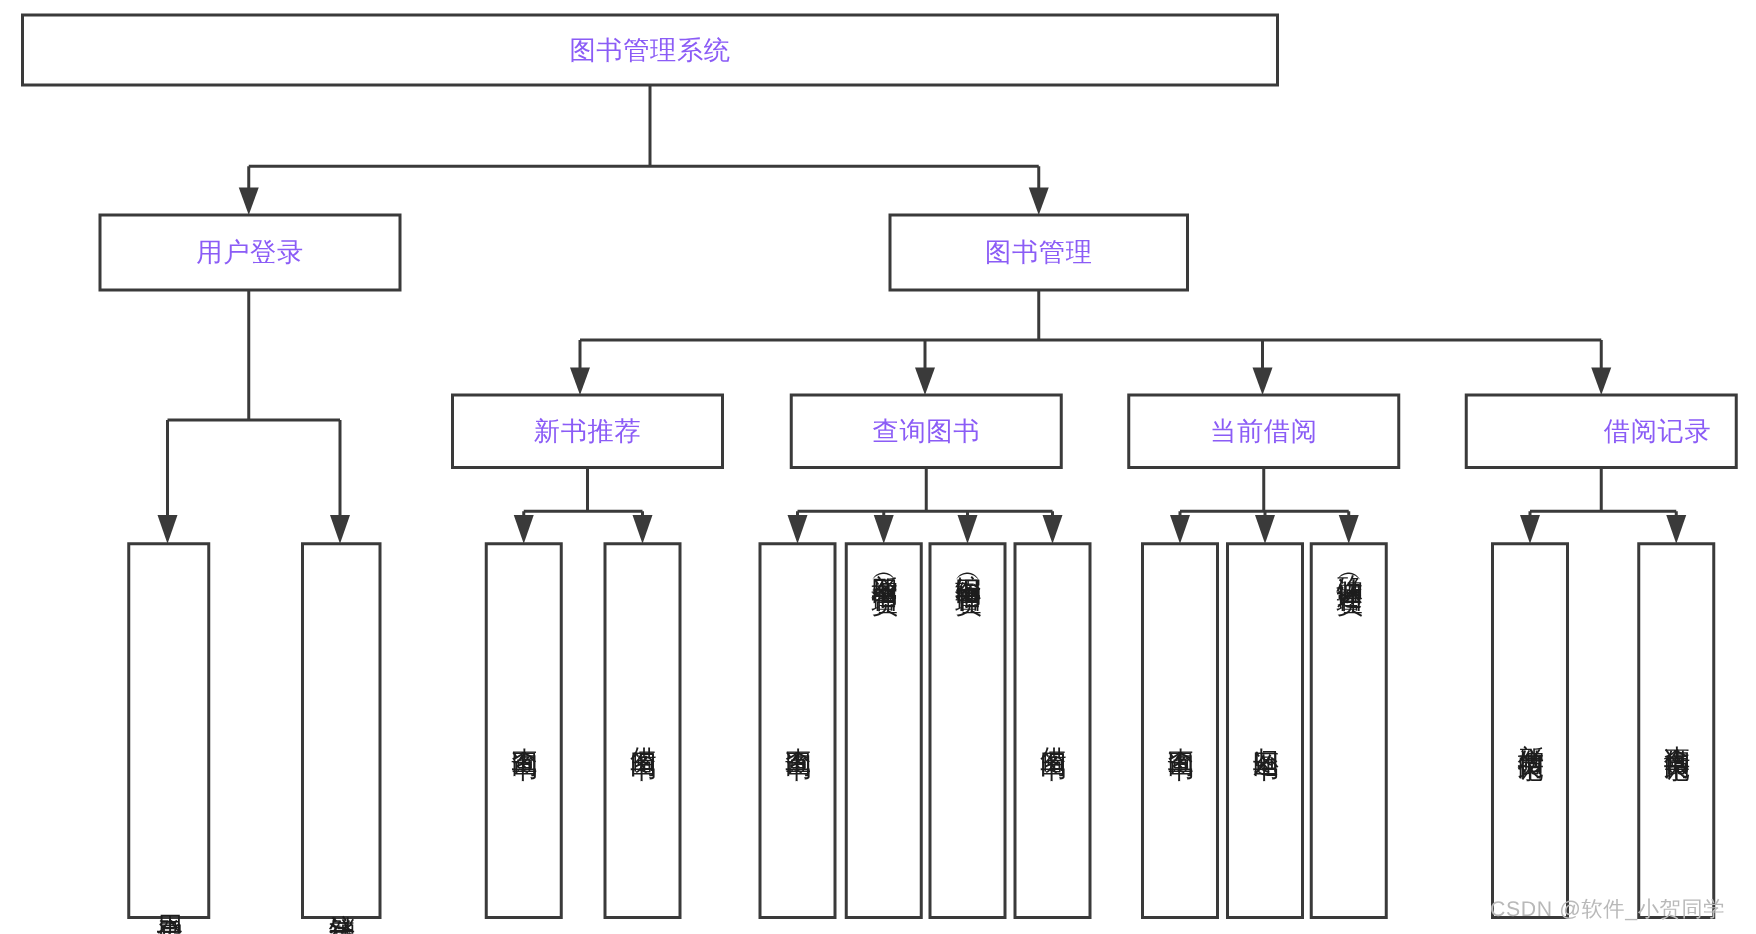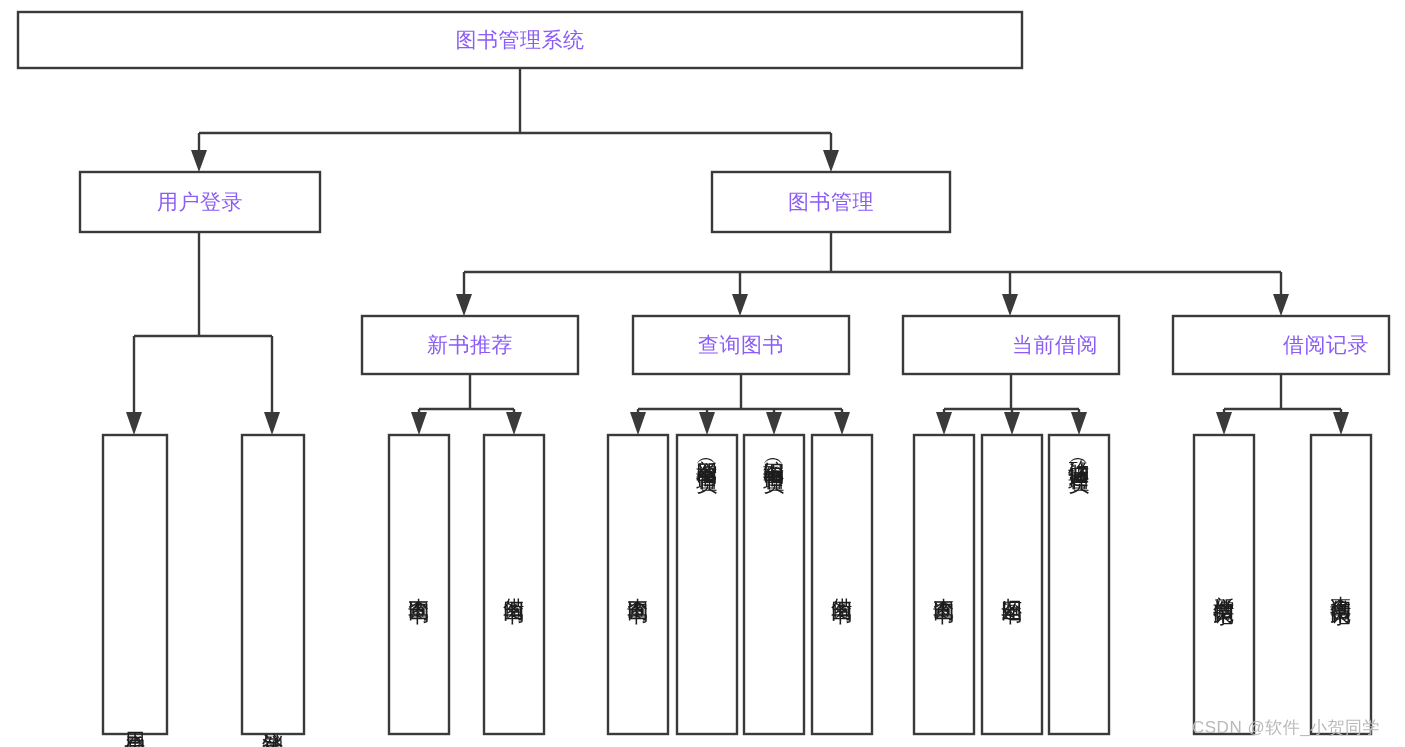--- a/index.html
+++ b/index.html
@@ -187,21 +187,21 @@
   <div class="node-label-h" style="left:18px; top:12px; width:1004px; height:56px;">图书管理系统</div>
 
   <div class="node-label-h" style="left:80px; top:172px; width:240px; height:60px;">用户登录</div>
 
   <div class="node-label-h" style="left:712px; top:172px; width:238px; height:60px;text-align:center;">图书管理</div>
 
   <div class="node-label-h" style="left:362px; top:316px; width:216px; height:58px;">新书推荐</div>
 
   <div class="node-label-h" style="left:633px; top:316px; width:216px; height:58px;">查询图书</div>
 
-  <div class="node-label-h" style="left:903px; top:316px; width:216px; height:58px;padding-left:44px;">当前借阅</div>
+  <div class="node-label-h" style="left:903px; top:316px; width:216px; height:58px;">当前借阅</div>
 
   <div class="node-label-h" style="left:1218px; top:316px; width:216px; height:58px;">借阅记录</div>
 
   <div class="node-label-v align-bottom" style="left:103px; top:435px; width:64px; height:288px;">用户登录</div>
 
   <div class="node-label-v align-bottom" style="left:242px; top:435px; width:62px; height:288px;">注销登录</div>
 
   <div class="node-label-v" style="left:389px; top:435px; width:60px; height:299px;">查询图书</div>
 
   <div class="node-label-v" style="left:484px; top:435px; width:60px; height:299px;">借阅图书</div>

